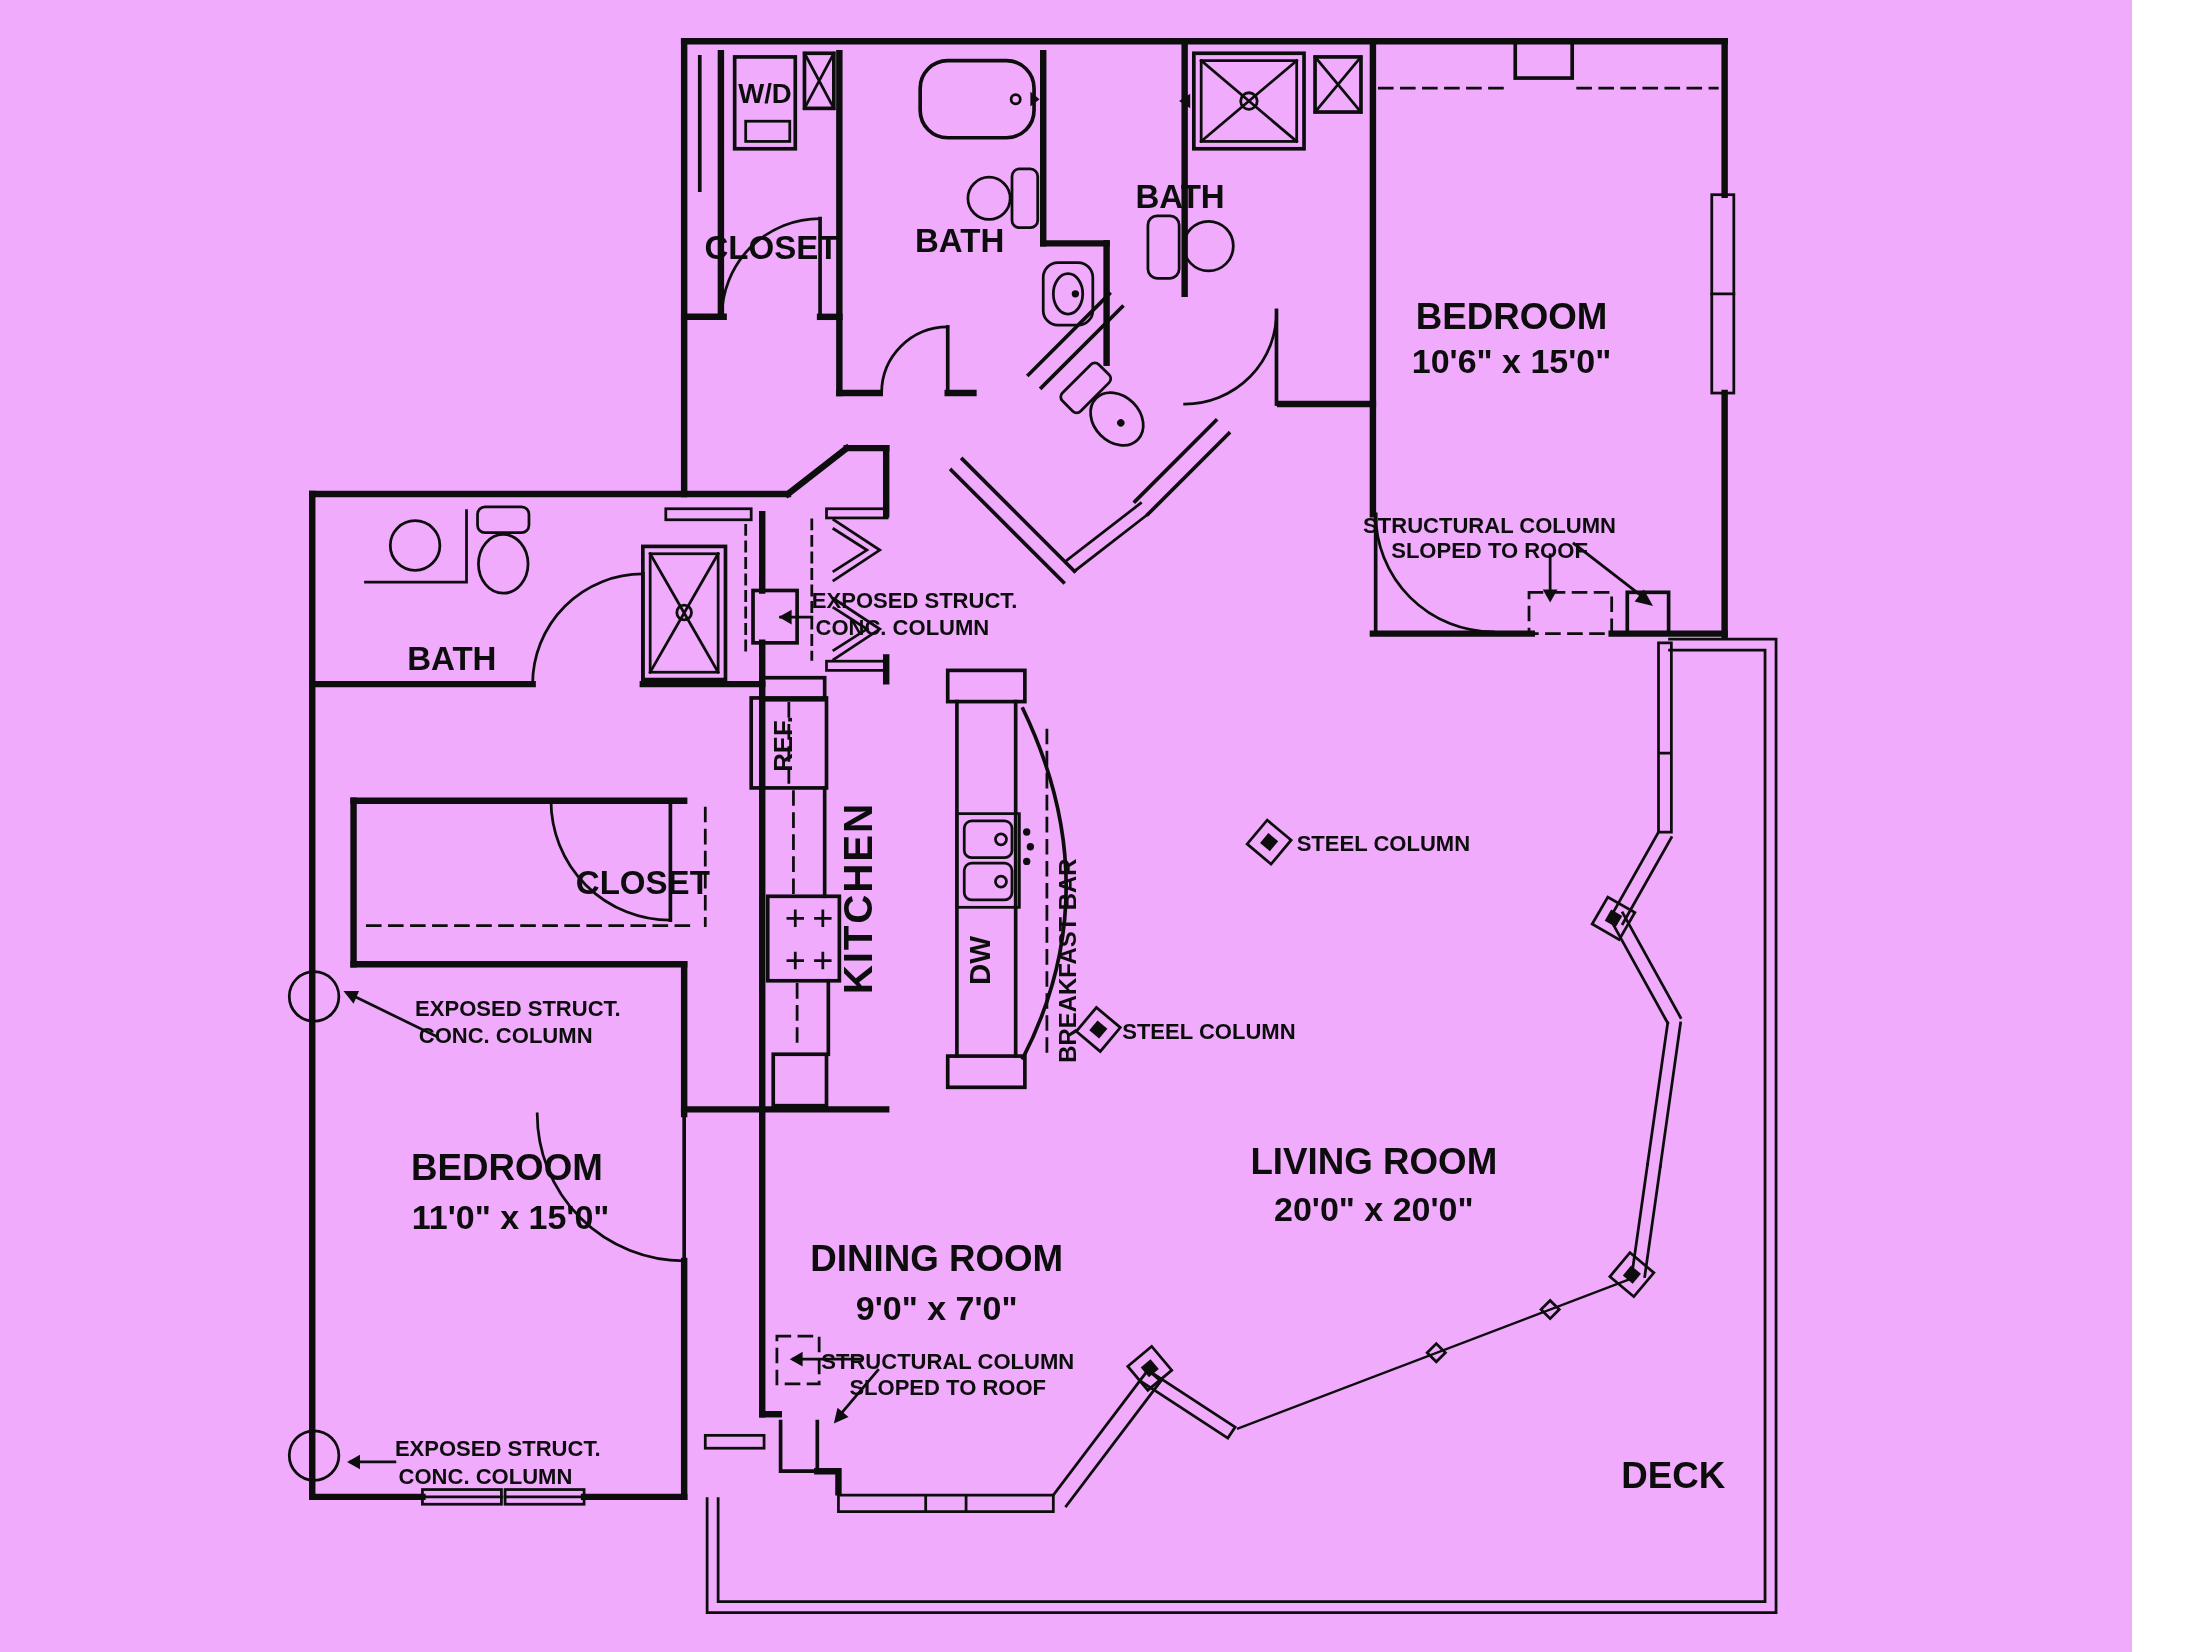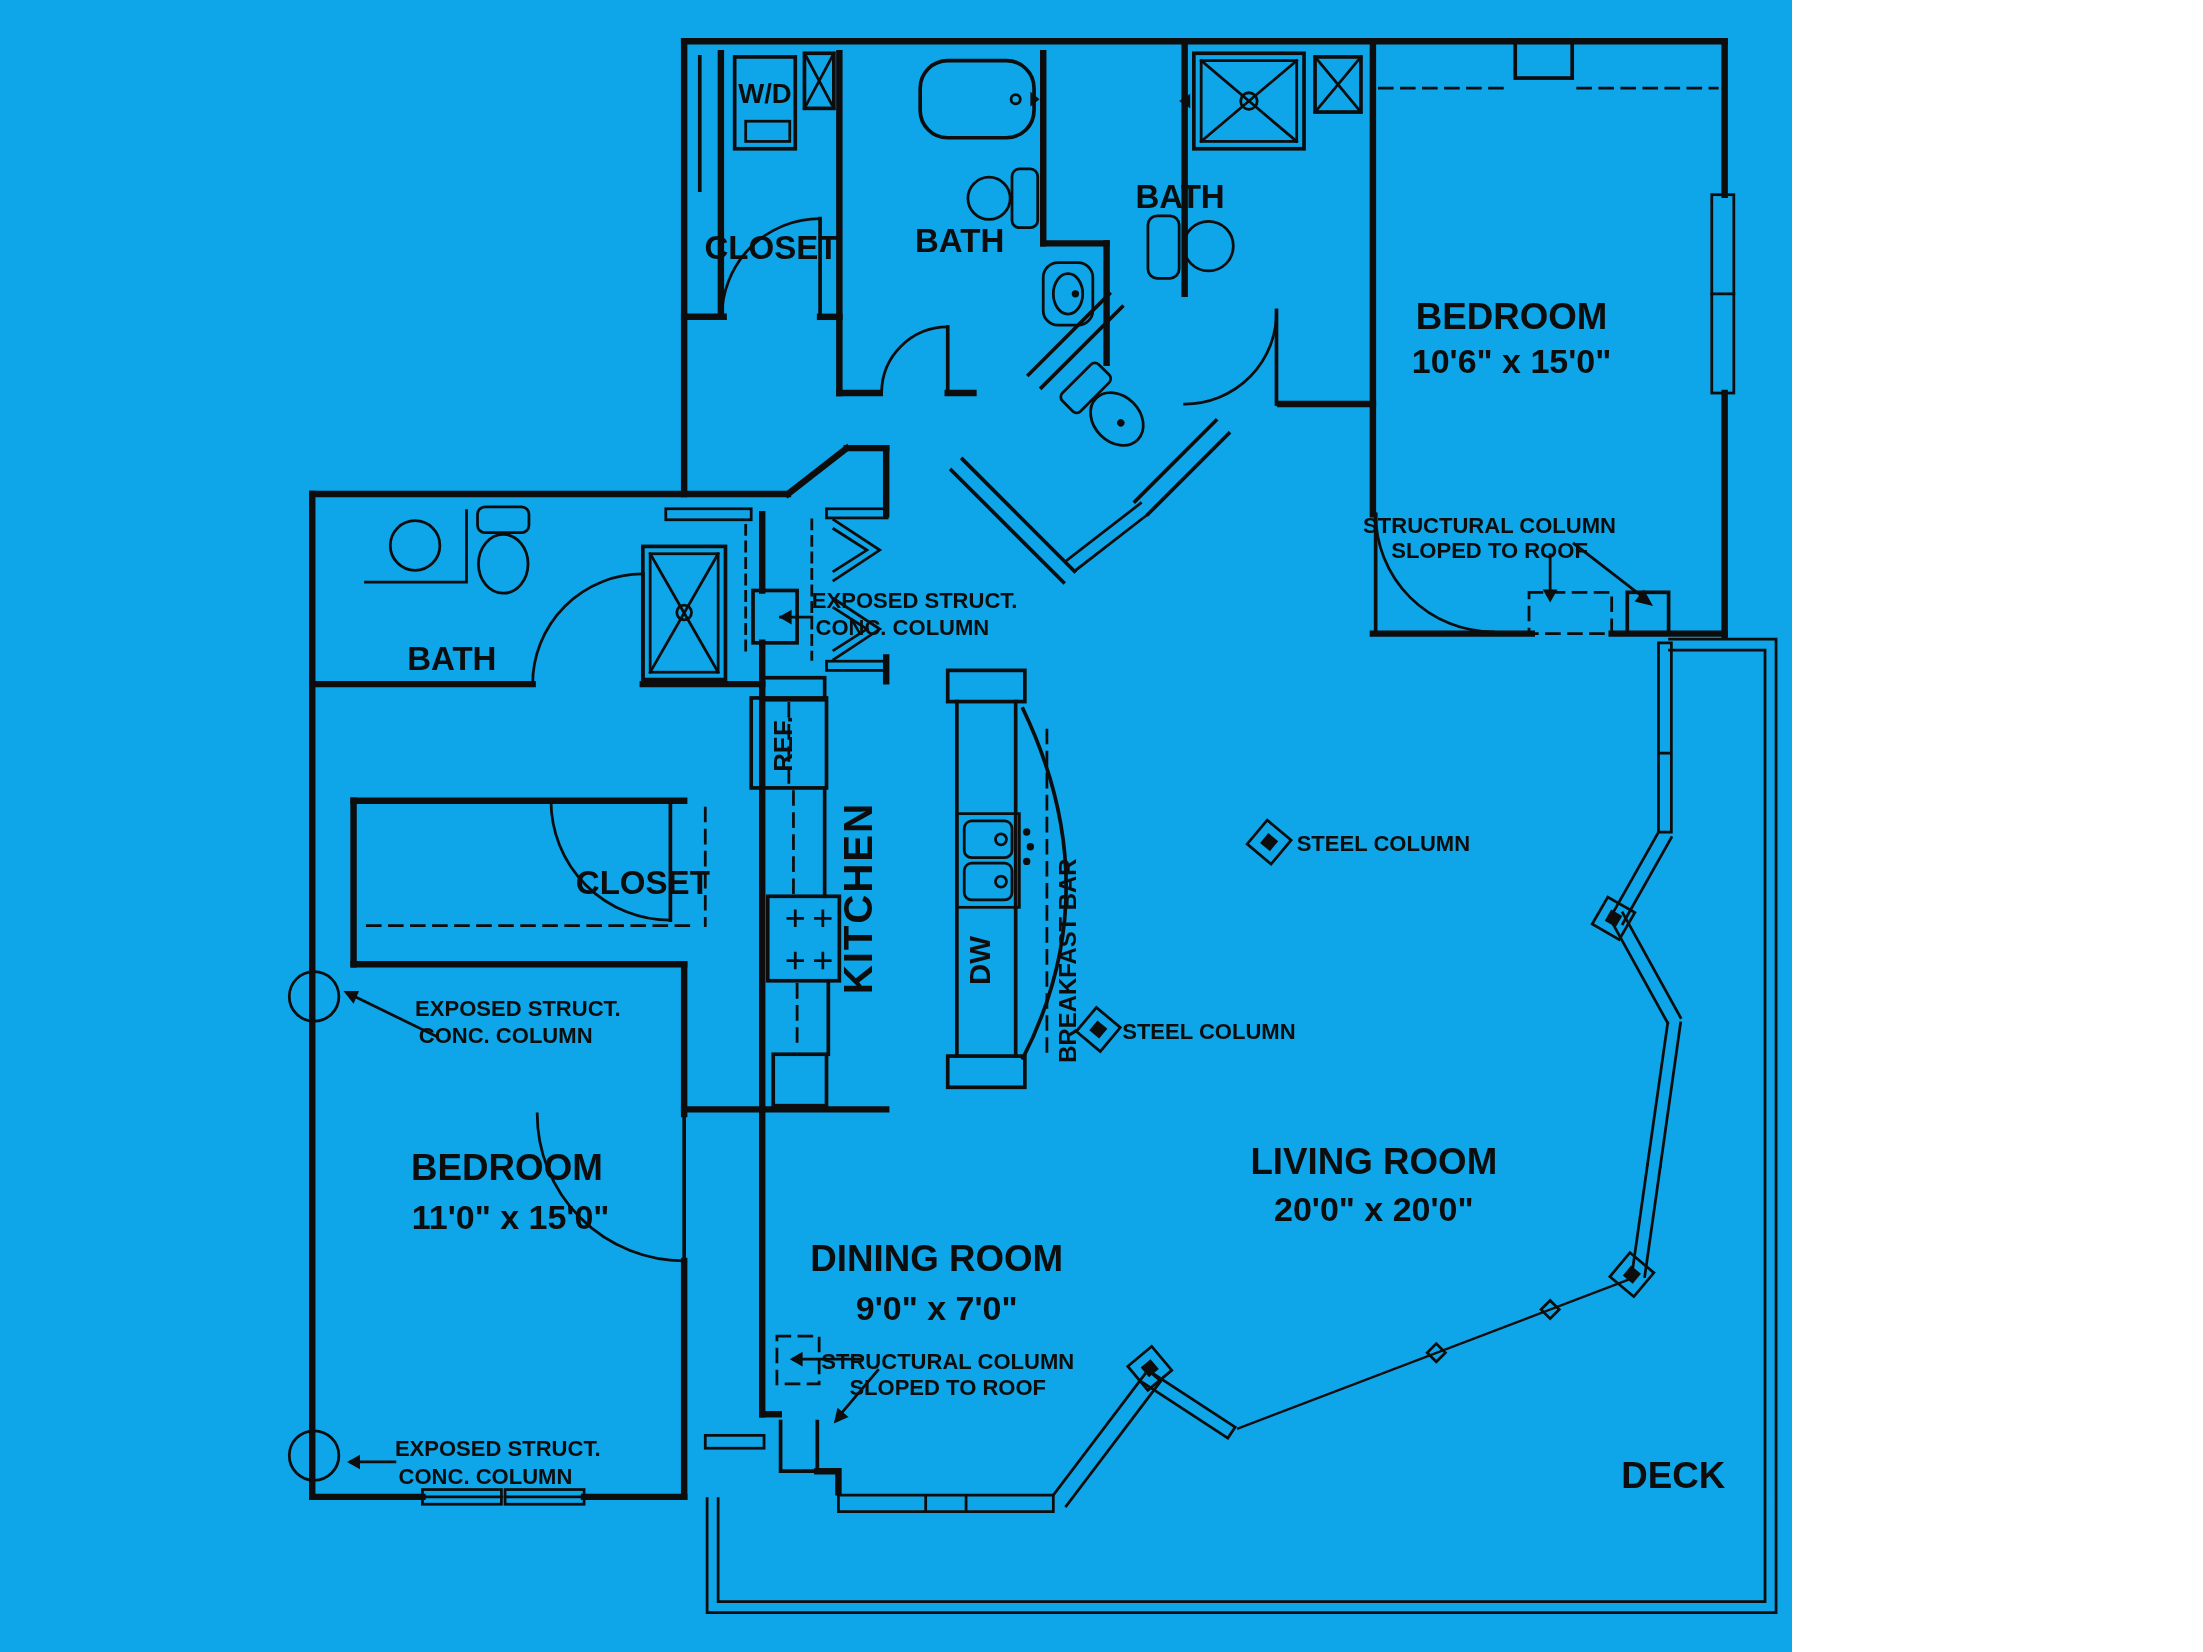--- a/index.html
+++ b/index.html
@@ -1,16 +1,16 @@
 <!DOCTYPE html>
 <html style="font-size:14.7px"><head>
 <meta charset="utf-8">
 <style>
   html,body{margin:0;padding:0;background:#ffffff;}
-  .page{width:1792px;height:1653px;background:#0ea5e9;}
+  .page{width:2132px;height:1653px;background:#f0abfc;}
   svg{display:block;width:2204px;height:1653px;}
   
   .w  {stroke:#0d0d0d;stroke-width:7;fill:none;stroke-linecap:square;}
   .m  {stroke:#0d0d0d;stroke-width:4;fill:none;stroke-linecap:square;}
   .t  {stroke:#0d0d0d;stroke-width:3;fill:none;stroke-linecap:square;}
   .t2 {stroke:#0d0d0d;stroke-width:2.5;fill:none;}
   .dash{stroke-dasharray:14 10;}
   .dash2{stroke-dasharray:10 8;}
   .blk{fill:#0d0d0d;stroke:none;}
   text{font-family:"Liberation Sans",sans-serif;font-weight:700;fill:#0d0d0d;}

